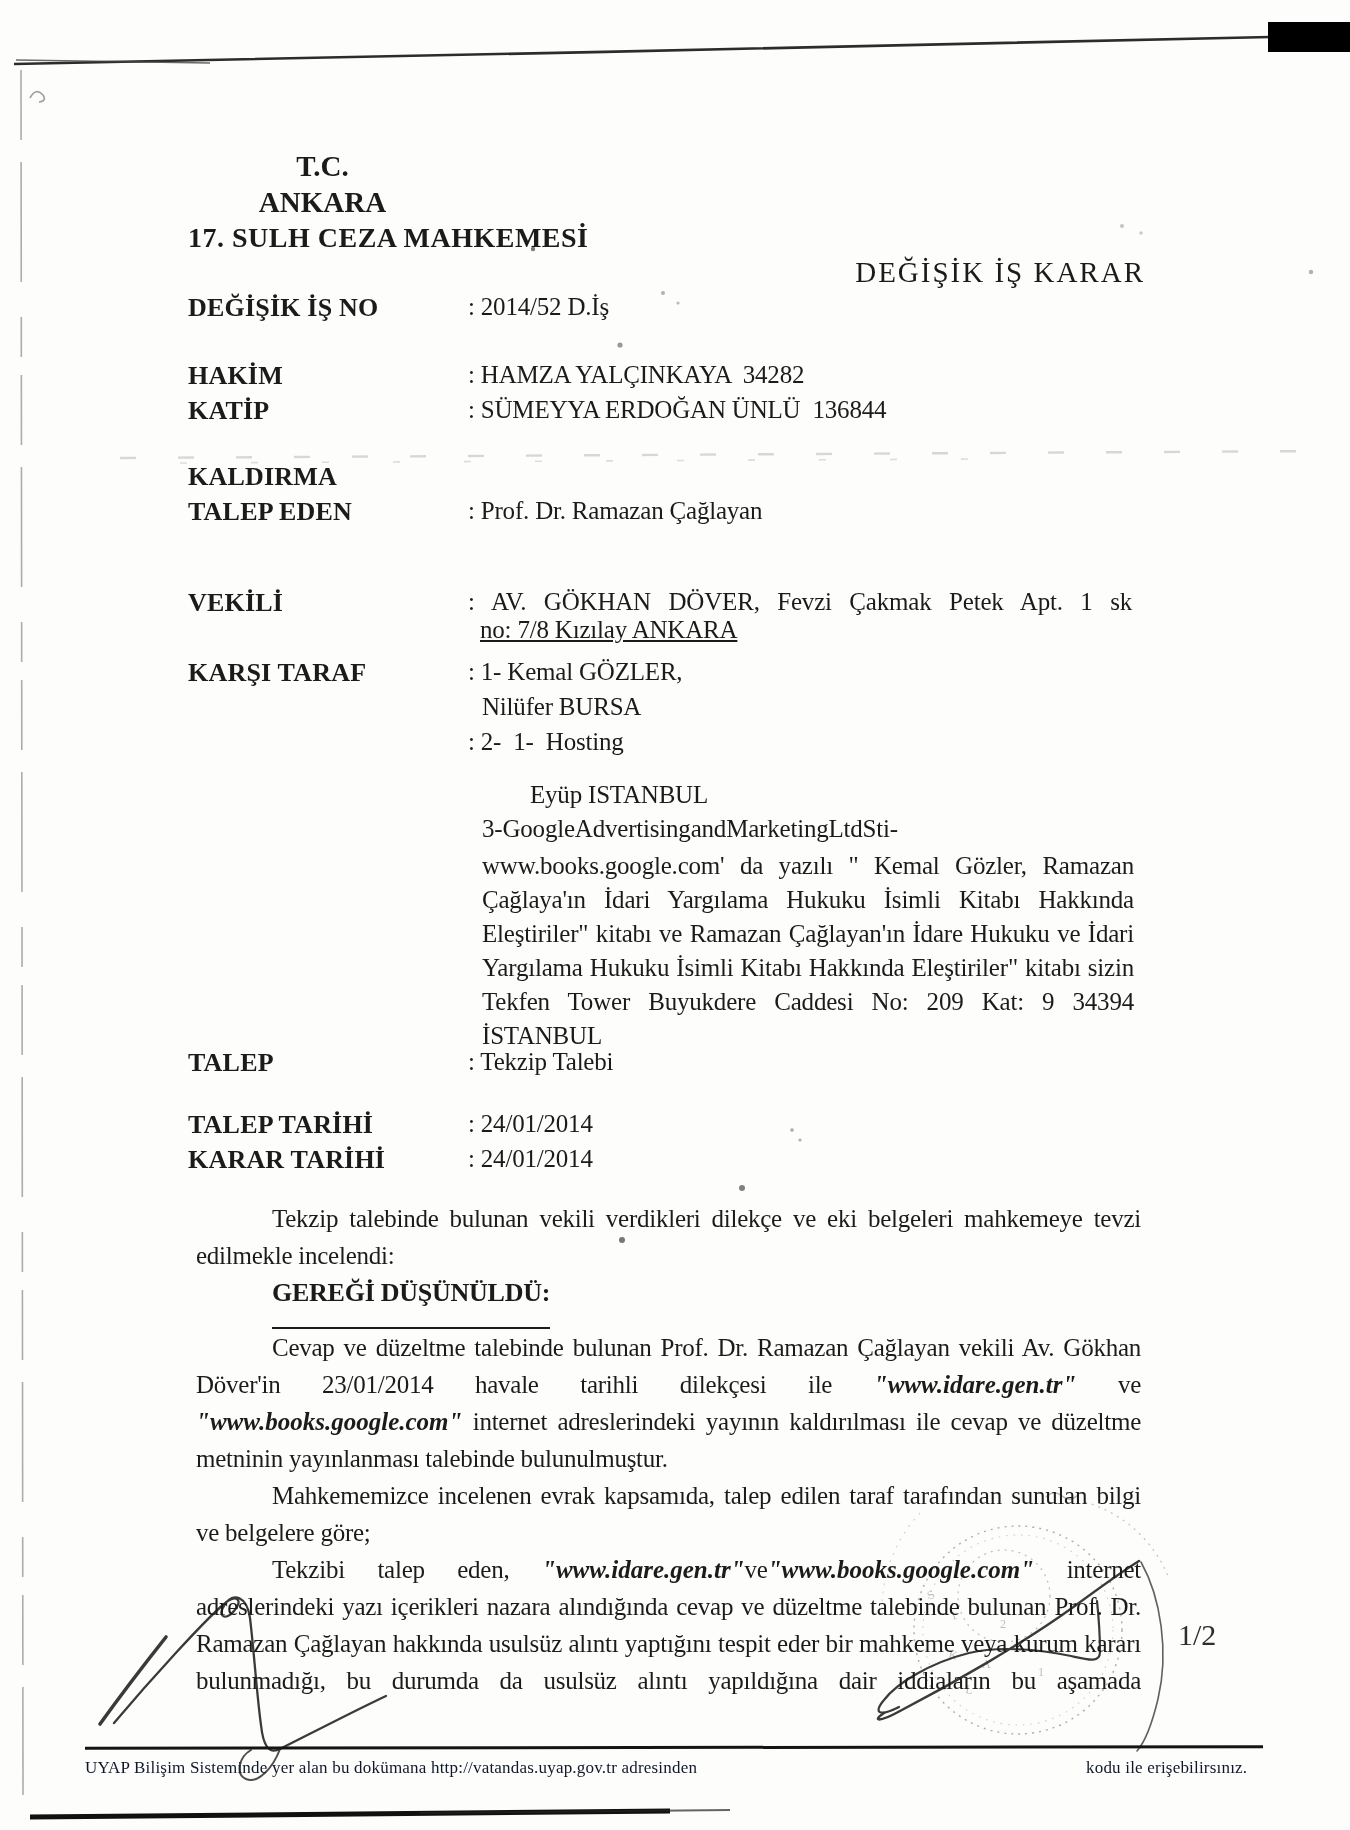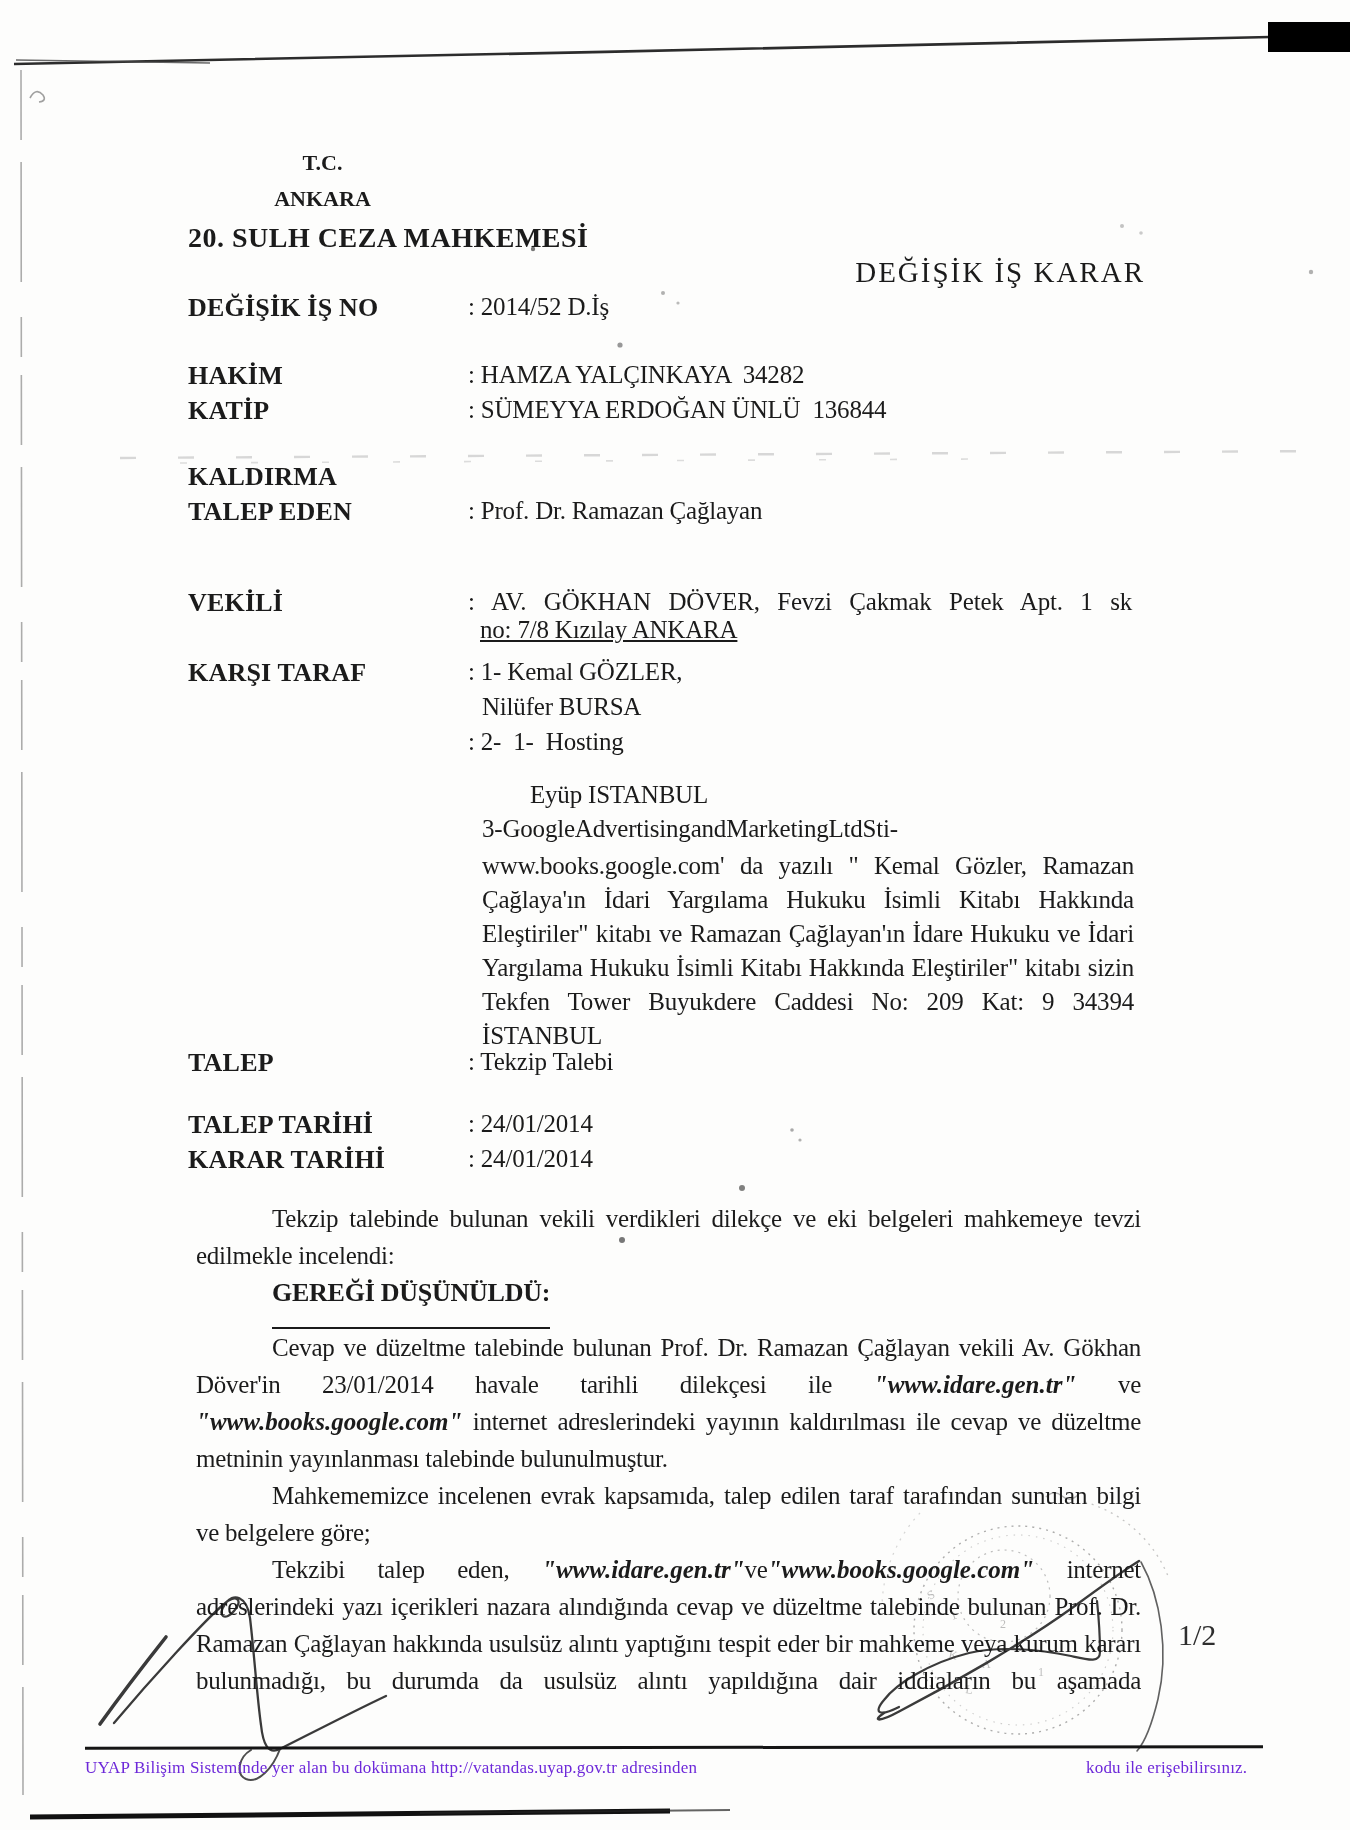--- a/index.html
+++ b/index.html
@@ -8,21 +8,21 @@
     position:relative;
     width:1350px;height:1830px;
     background:#fdfdfc;
     margin:0 auto;
     overflow:hidden;
     font-family:"Liberation Serif","DejaVu Serif",serif;
     color:#1b1b1b;
   }
   .abs{position:absolute;}
   
-  .hdr-center{left:150px;width:345px;text-align:center;font-weight:bold;font-size:22px;}
+  .hdr-center{left:150px;width:345px;text-align:center;font-weight:bold;font-size:29px;}
   .hdr-court{left:188px;font-weight:bold;font-size:28px;letter-spacing:.5px;}
   .decision-type{right:205px;top:256px;font-size:29px;letter-spacing:2px;}
   
   .row{position:absolute;left:188px;display:flex;align-items:flex-start;}
   .lbl{width:280px;flex:0 0 280px;font-weight:bold;font-size:26px;letter-spacing:.2px;}
   .val{font-size:25px;white-space:pre-wrap;letter-spacing:-0.2px;}
   .val-block{width:664px;font-size:25px;letter-spacing:-0.2px;}
   .just-full{text-align:justify;text-align-last:justify;}
   .addr-indent{margin-left:12px;text-decoration:underline;}
   .karsi-line{position:absolute;font-size:25px;letter-spacing:-0.2px;white-space:pre-wrap;}
@@ -34,21 +34,21 @@
   
   .body-sec{position:absolute;left:188px;top:1200px;width:945px;
     font-size:25px;line-height:37px;letter-spacing:-0.25px;margin-left:8px;}
   .body-par{margin:0;text-indent:76px;text-align:justify;}
   .body-par.last-just{text-align-last:justify;}
   .gd-heading{margin:0 0 0 76px;font-weight:bold;font-size:26px;display:table;
     border-bottom:2.5px solid #1b1b1b;padding-bottom:16px;line-height:37px;}
   .url{font-weight:bold;font-style:italic;letter-spacing:0;}
   
   .footer-rule{left:85px;top:1746px;width:1178px;height:3px;background:#151515;transform:rotate(-0.08deg);}
-  .footer-text{font-size:17px;color:#6d28d9;letter-spacing:.2px;}
+  .footer-text{font-size:17px;color:#0f172a;letter-spacing:.2px;}
   .page-num{left:1178px;top:1618px;font-size:30px;color:#2e2e2e;}
   svg{display:block;}
   .gfx{left:0;top:0;pointer-events:none;}
 </style>
 </head>
 <body>
 
 <div class="page">
 
   <svg class="abs gfx" width="1350" height="1830" viewBox="0 0 1350 1830">
@@ -115,21 +115,21 @@
     </g>
 
     <g>
       <path d="M30,1817 L 670,1811" stroke="#111" stroke-width="5" fill="none"></path>
       <path d="M420,1813 L 730,1810" stroke="#222" stroke-width="2" fill="none" opacity="0.7"></path>
     </g>
   </svg>
 
   <div class="abs hdr-center" style="top:150px">T.C.</div>
   <div class="abs hdr-center" style="top:186px">ANKARA</div>
-  <div class="abs hdr-court" style="top:222px">20. SULH CEZA MAHKEMESİ</div>
+  <div class="abs hdr-court" style="top:222px">17. SULH CEZA MAHKEMESİ</div>
   <div class="abs decision-type">DEĞİŞİK İŞ KARAR</div>
 
   <div class="row" style="top:293px">
     <span class="lbl">DEĞİŞİK İŞ NO</span>
     <span class="val">: 2014/52 D.İş</span>
   </div>
 
   <div class="row" style="top:361px">
     <span class="lbl">HAKİM</span>
     <span class="val">: HAMZA YALÇINKAYA  34282</span>

